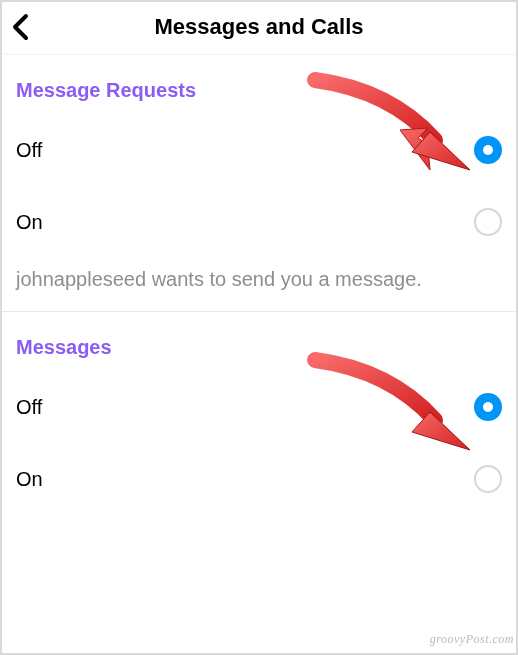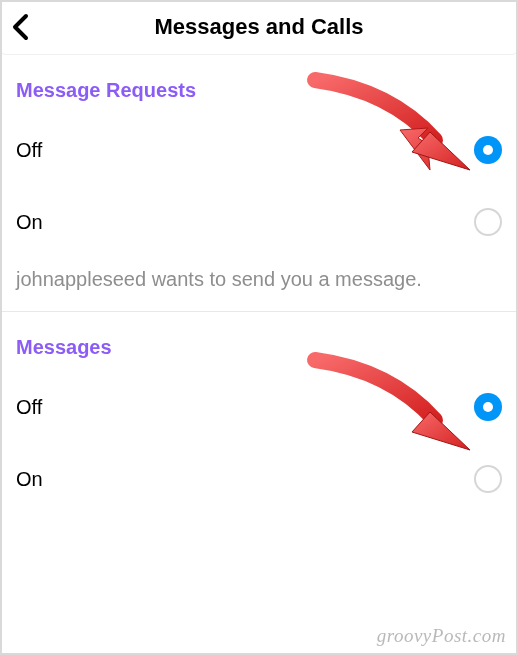--- a/index.html
+++ b/index.html
@@ -97,22 +97,22 @@
       background: #e8e8e8;
       margin: 0;
     }
     .arrow-annotation {
       position: absolute;
       pointer-events: none;
     }
     .watermark {
       position: absolute;
       bottom: 8px;
-      right: 12px;
-      font-size: 19px;
+      right: 4px;
+      font-size: 12px;
       color: rgba(128,128,128,0.55);
       font-family: Georgia, serif;
       font-style: italic;
       letter-spacing: 0.5px;
       text-align: center;
     }
     .outer-border {
       position: absolute;
       top: 0;
       left: 0;

